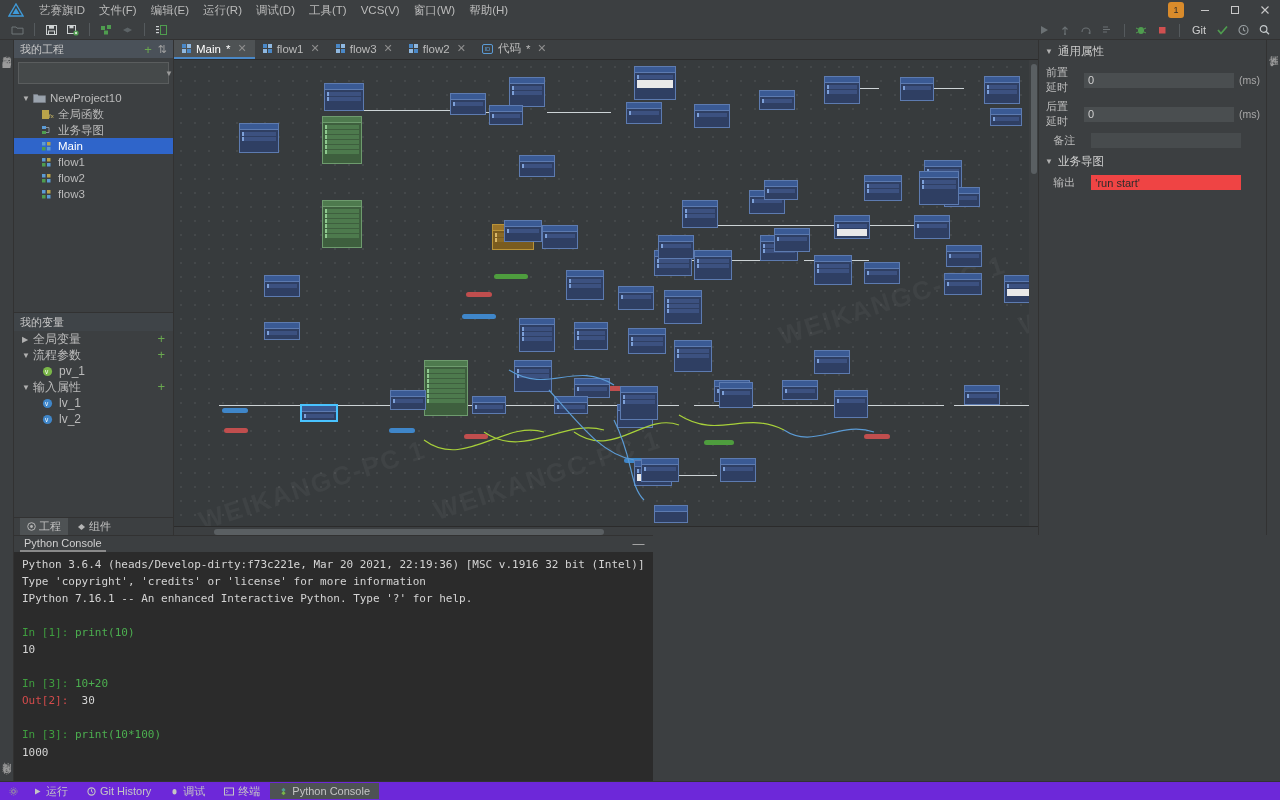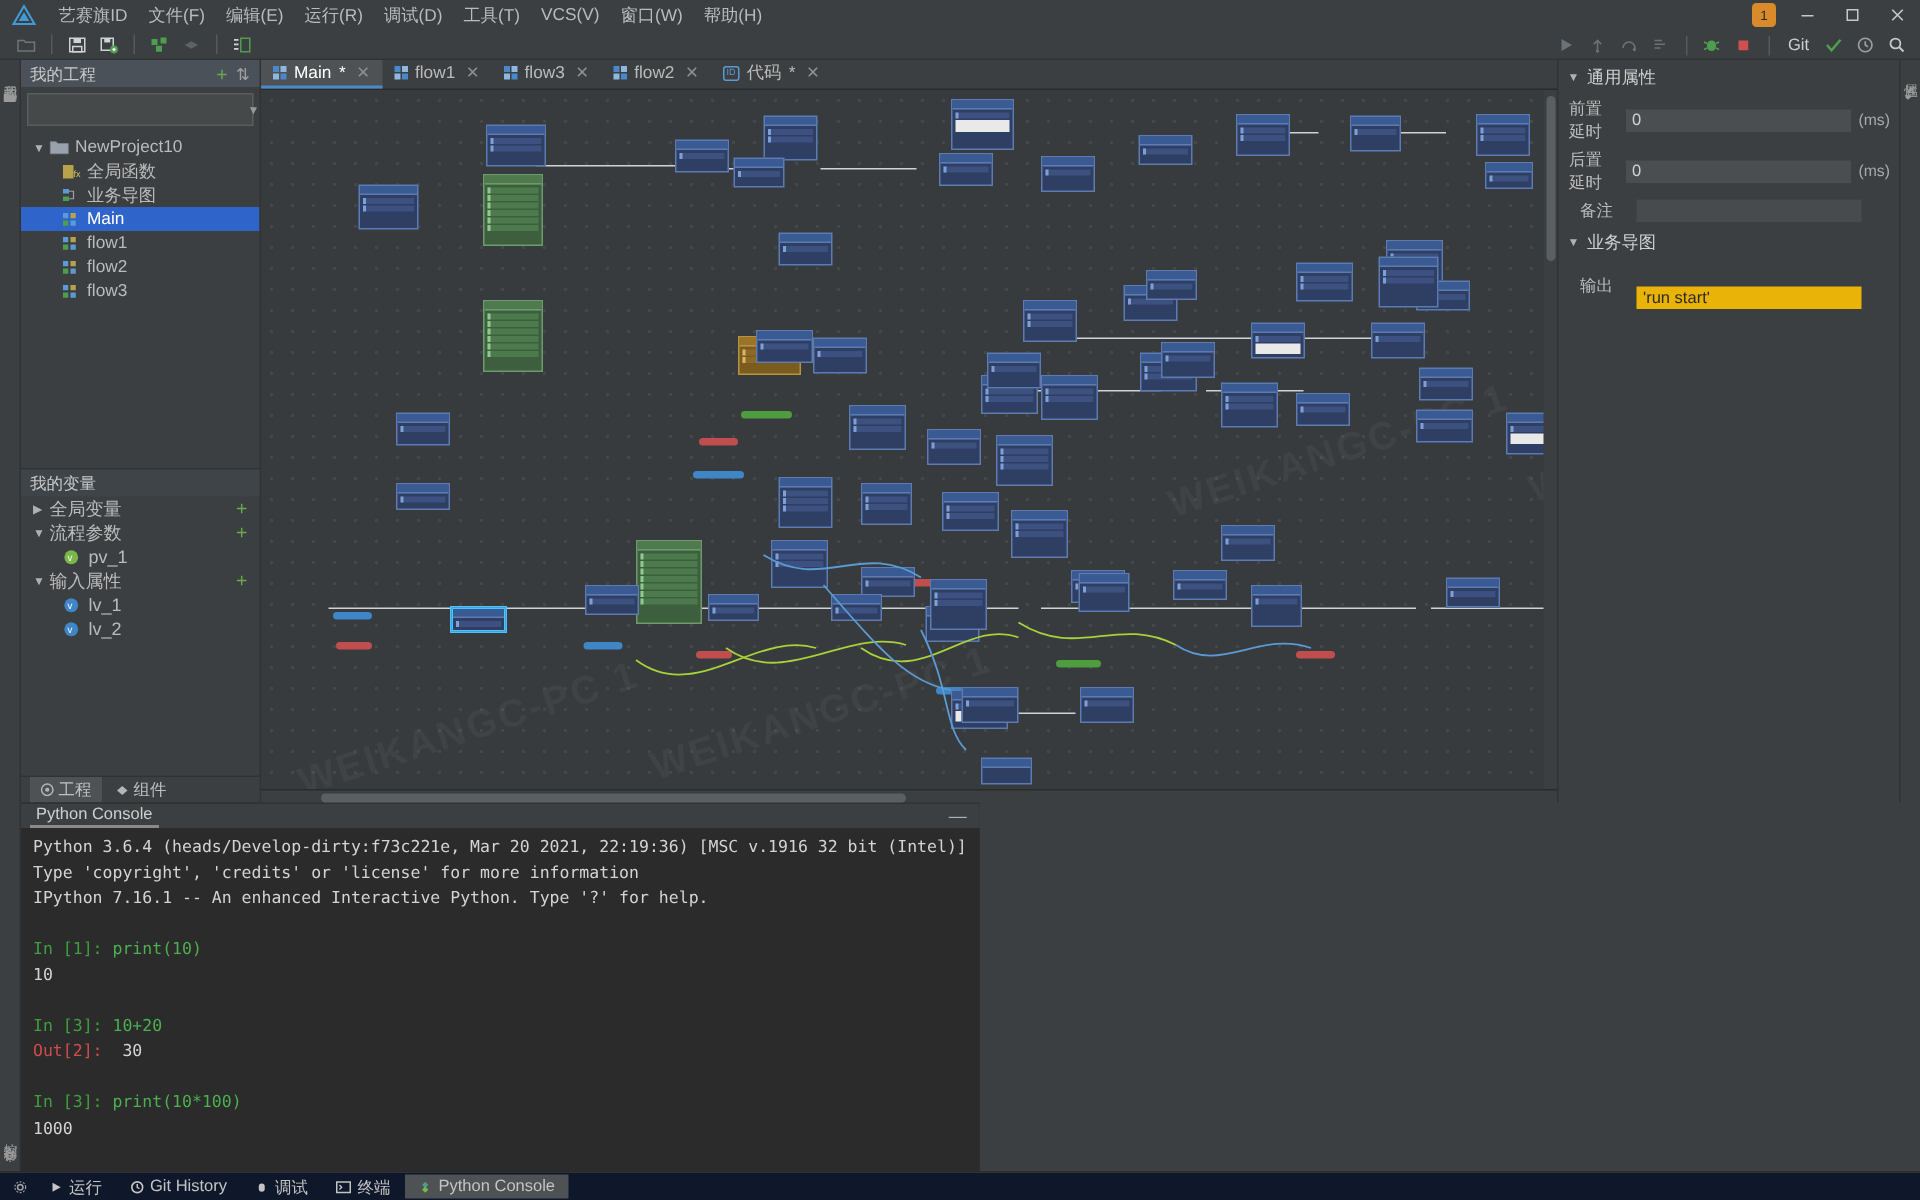--- a/index.html
+++ b/index.html
@@ -130,39 +130,39 @@
   .rightcol { width:228px; background:#3c3f41; border-left:1px solid #323232;
               display:flex; flex-direction:column; flex:0 0 228px;}
   .sect { display:flex; align-items:center; gap:5px; padding:4px 6px; font-size:11.5px; color:#cfcfcf;}
   .sect .tri { font-size:8px; color:#b0b0b0;}
   .prow { display:flex; align-items:center; margin:2px 6px 2px 0; font-size:11px;}
   .prow .plabel { width:72px; text-align:right; padding-right:16px; color:#bcbcbc; }
   .pinput { flex:1; height:15px; background:#4a4e50; border:none; color:#d0d0d0;
             font-size:11px; padding:0 4px; font-family:inherit; outline:none;}
   .pinput.empty { background:#474b4d; }
   .punit { width:26px; text-align:right; padding-left:5px; color:#a8a8a8; font-size:10.5px;}
-  .pinput.highlight { background:#eab308; color:#2b2b2b;margin-top:16px; }
+  .pinput.highlight { background:#ef4444; color:#2b2b2b; }
   .rstrip { width:14px; background:#3c3f41; border-left:1px solid #323232;
             display:flex; flex-direction:column; align-items:center; padding-top:5px;}
 
   
   .console { height:246px; background:#2b2b2b; display:flex; flex-direction:column; flex:0 0 246px;
              border-top:1px solid #323232;}
   .console-head { height:16px; background:#3c3f41; display:flex; align-items:center; padding:0 6px;
                   font-size:11px; position:relative;}
   .console-head .ctitle { border-bottom:2px solid #8a8a8a; padding:0 4px 1px 4px; color:#cfcfcf;}
   .minim { position:absolute; right:8px; color:#b0b0b0; font-size:12px; line-height:8px;}
   .console-body { flex:1; overflow:hidden; padding:4px 8px; background:#2b2b2b;
                   font-family:"DejaVu Sans Mono","Liberation Mono",monospace; font-size:11px;
                   line-height:1.55; color:#d4d4d4; white-space:pre; }
   .c-in { color:#3f9e3f; }
   .c-out { color:#d24b4b; }
   .c-code { color:#4caf50; }
 
-  .runbar { height:19px; background:#0f172a; display:flex; align-items:center;
+  .runbar { height:19px; background:#6d28d9; display:flex; align-items:center;
             border-top:1px solid #323232; padding-left:4px; gap:1px; flex:0 0 19px;}
   .rtab { display:flex; align-items:center; gap:4px; padding:2px 9px; font-size:11px; color:#c4c4c4;}
   .rtab.active { background:#4e5254; }
   .statusbar { height:18px; background:#3c3f41; display:flex; align-items:center;
                border-top:1px solid #323232; padding:0 8px; font-size:11px; color:#b4b4b4;
                flex:0 0 18px; position:relative;}
   .sb-gap { width:28px; }
   .sb-right { position:absolute; right:8px; display:flex; gap:24px; }
   .gear { font-size:10px; color:#9b9b9b; }
   svg { display:block; }

